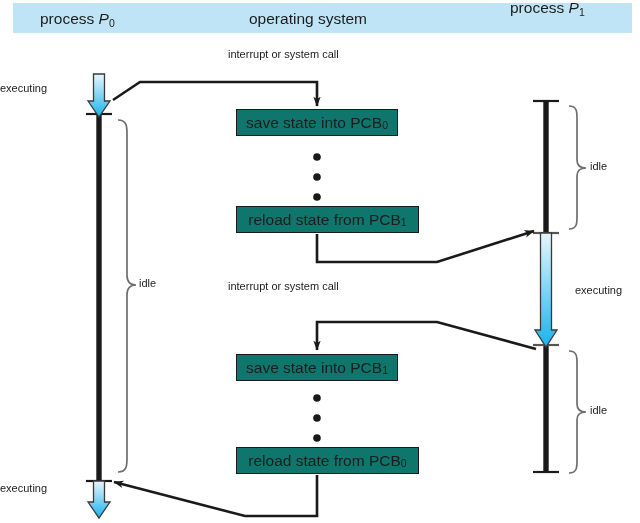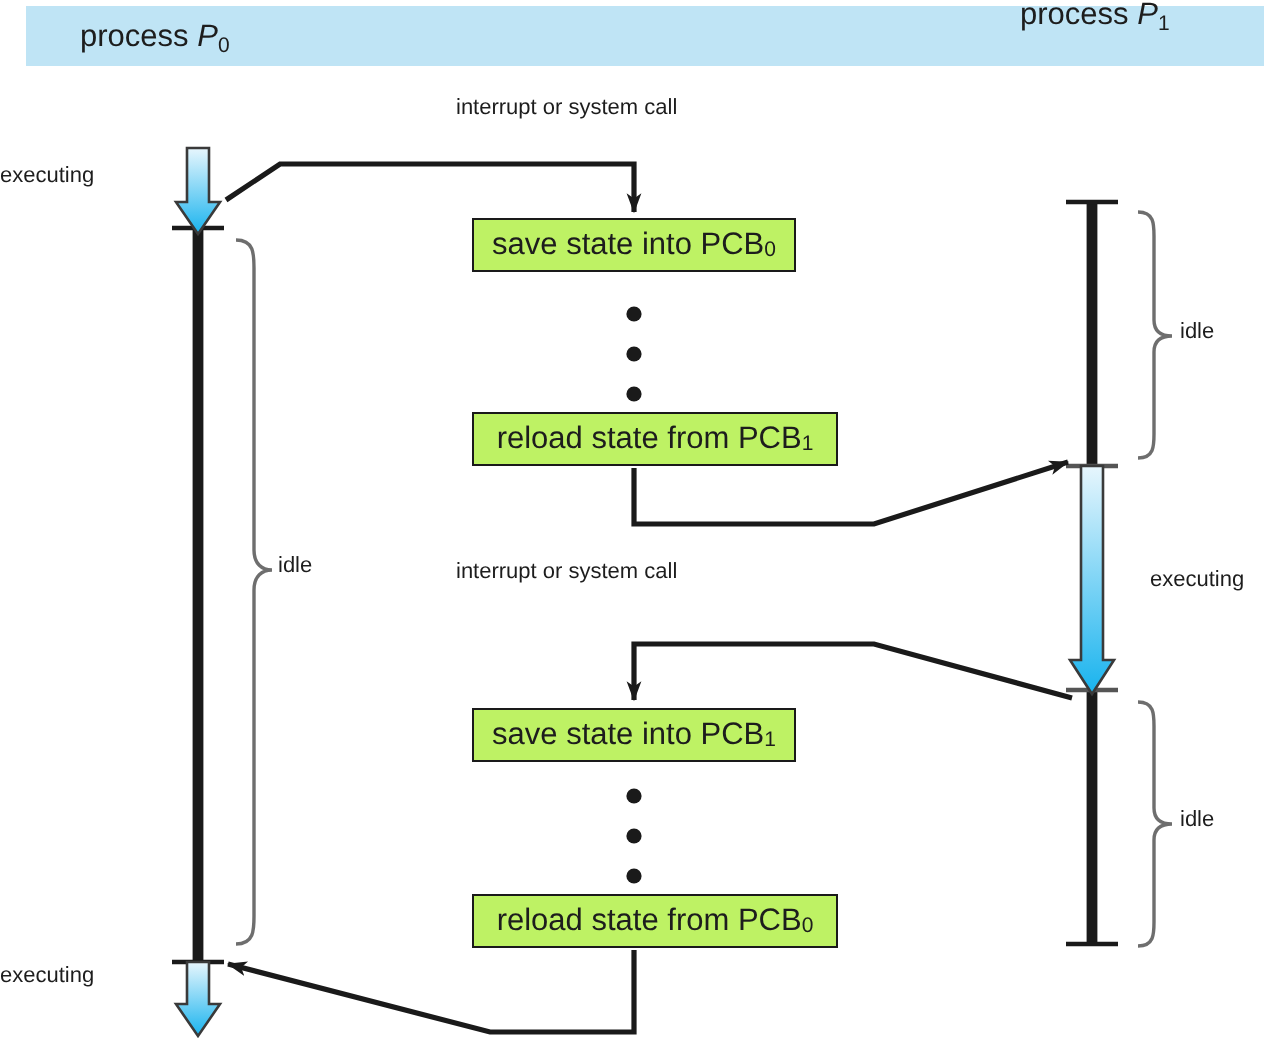--- a/index.html
+++ b/index.html
@@ -14,35 +14,38 @@
   .lbl{position:absolute;font-size:11px;color:#1d1d1d;white-space:nowrap;line-height:1;}
   .hdr{position:absolute;font-size:15.5px;color:#1d1d1d;white-space:nowrap;line-height:1;}
   .sub{font-size:10.5px;vertical-align:baseline;position:relative;top:3px;}
   .ital{font-style:italic;}
   .boxtxt{
     position:absolute;font-size:15.5px;color:#1d1d1d;white-space:nowrap;
     line-height:1;left:0;top:0;width:100%;height:100%;
     display:flex;align-items:center;justify-content:center;
   }
   .osbox{
-    position:absolute;background:#bef264;border:1.6px solid #1a1a1a;
+    position:absolute;background:#0f766e;border:1.6px solid #1a1a1a;
     box-sizing:border-box;
   }
 </style>
 </head>
 <body>
 
 <div id="stage">
 
   <div id="headerband" style="position:absolute;left:13px;top:3px;width:619px;height:30px;background:#bfe4f5;"></div>
 
   <div class="hdr" style="left:40px;top:11px;">
     <span>process </span><span class="ital">P</span><span class="sub">0</span>
   </div>
 
+  <div class="hdr" style="left:249px;top:11px;">
+    <span>operating system</span>
+  </div>
 
   <div class="hdr" style="left:510px;top:0;">
     <span>process </span><span class="ital">P</span><span class="sub">1</span>
   </div>
 
   <svg id="svg" viewBox="0 0 640 523" xmlns="http://www.w3.org/2000/svg">
     <defs>
       <linearGradient id="blueGrad" x1="0" y1="0" x2="1" y2="0">
         <stop offset="0%" stop-color="#eef9fe"></stop>
         <stop offset="22%" stop-color="#bfe7f8"></stop>

